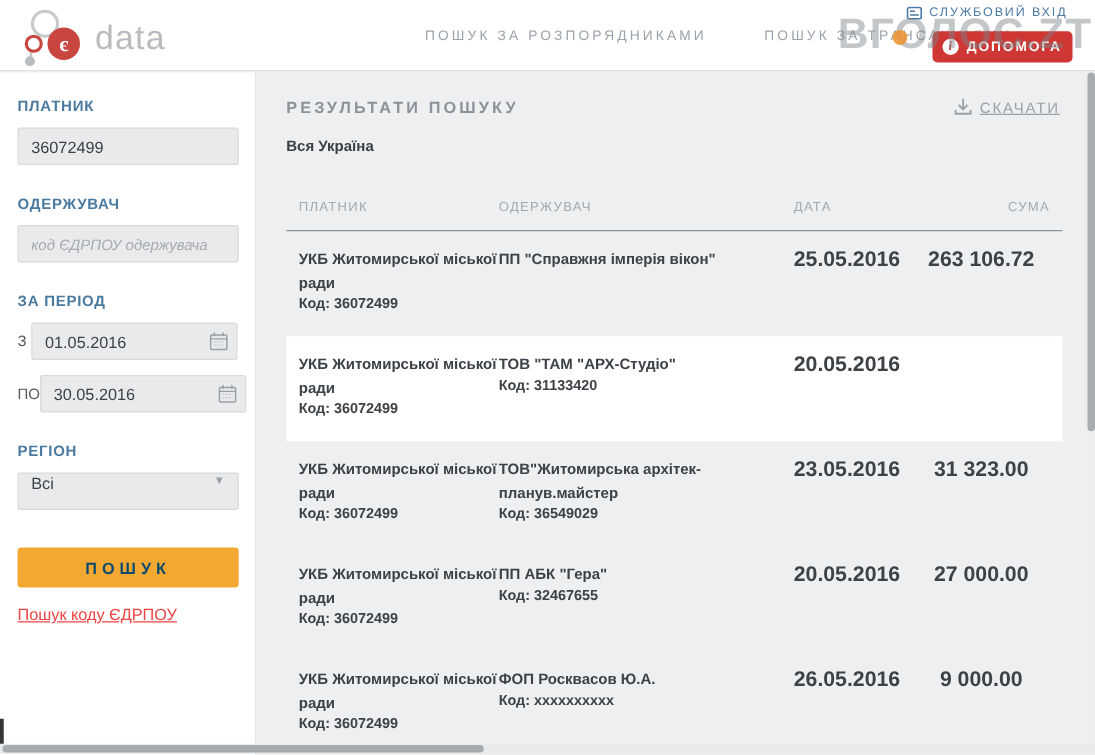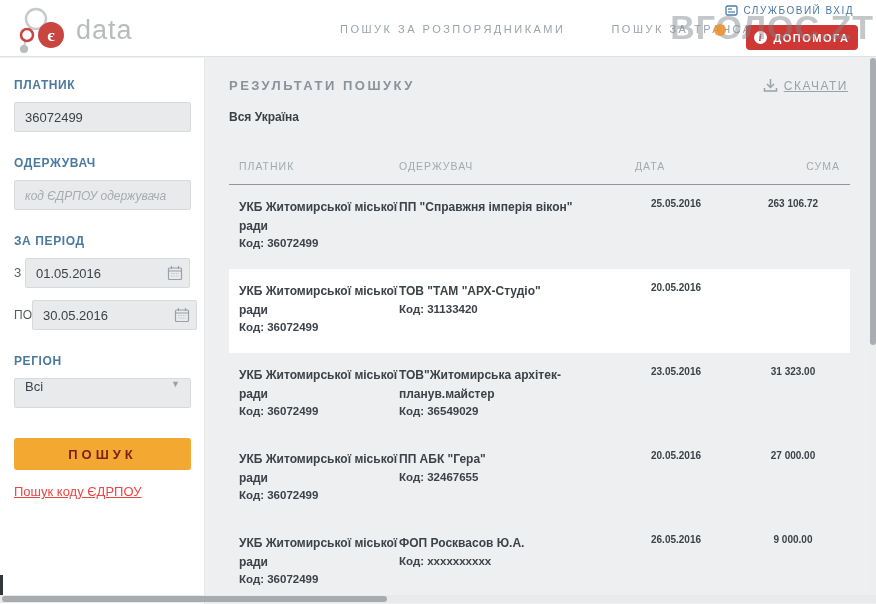--- a/index.html
+++ b/index.html
@@ -74,21 +74,21 @@
   }
   .cal-icon { position:absolute; right:7px; top:7px; cursor:pointer; }
   .select-box {
     width:177px; height:30px; background:#e9eaec; border:1px solid #d7d9db; border-radius:2px;
     font-size:13px; color:#3c4247; padding:0 10px; display:flex; align-items:flex-start;
     justify-content:space-between; cursor:pointer;
   }
   .select-arrow { color:#9aa0a5; font-size:9px; }
   .search-btn {
     width:177px; height:32px; background:#f3a832; border:none; border-radius:3px;
-    color:#7f1d1d; font-size:13px; font-weight:bold; letter-spacing:4px; cursor:pointer;
+    color:#0c4a6e; font-size:13px; font-weight:bold; letter-spacing:4px; cursor:pointer;
     margin-top:6px; font-family:"Liberation Sans", sans-serif;
   }
   .edrpou-link {
     display:inline-block; margin-top:14px; font-size:13px; color:#ef4444;
     text-decoration:underline; cursor:pointer;
   }
   
   .results-head { display:flex; justify-content:space-between; align-items:center; }
   .results-title { font-size:13px; font-weight:bold; color:#8b9299; letter-spacing:2.5px; }
   .download { display:flex; align-items:center; gap:6px; cursor:pointer; margin-right:2px; }
@@ -103,21 +103,21 @@
   }
   .th { font-size:10.5px; color:#a3aaaf; letter-spacing:1px; }
   .th.sum { text-align:right; }
   .row {
     display:grid; grid-template-columns:160px 1fr 95px 110px;
     padding:13px 10px 16px 10px; cursor:pointer;
   }
   .row.highlighted { background:#ffffff; }
   .cell-name { font-size:12px; font-weight:bold; color:#3c4247; line-height:1.55; }
   .cell-code { font-size:11.5px; font-weight:bold; color:#3c4247; line-height:1.55; }
-  .cell-date, .cell-sum { font-size:10px; font-weight:bold; color:#3c4247;margin-left:16px; }
+  .cell-date, .cell-sum { font-size:17px; font-weight:bold; color:#3c4247; }
   .cell-sum { text-align:center; }
   
   .vscroll-track { position:absolute; top:58px; right:0; width:6px; height:546px; background:#eceeef; z-index:6; }
   .vscroll-thumb { position:absolute; top:0; right:0; width:6px; height:287px; background:#a9adb1; border-radius:3px; cursor:pointer; }
   .hscroll-track { position:absolute; left:0; bottom:1px; width:876px; height:8px; background:#e8eaec; z-index:6; }
   .hscroll-thumb { position:absolute; left:2px; top:1px; width:385px; height:6px; background:#a7abae; border-radius:3px; cursor:pointer; }
   .edge-artifact { position:absolute; left:0; bottom:9px; width:3px; height:20px; background:#33373a; z-index:7; }
   svg { display:block; }
 </style>
 </head>

